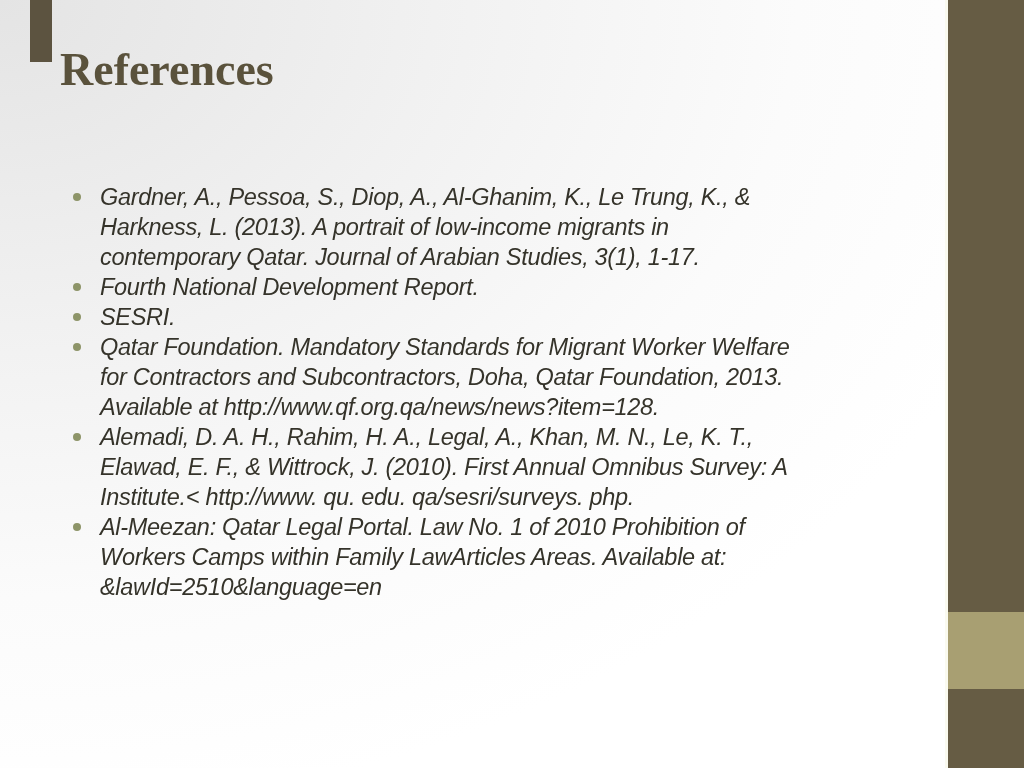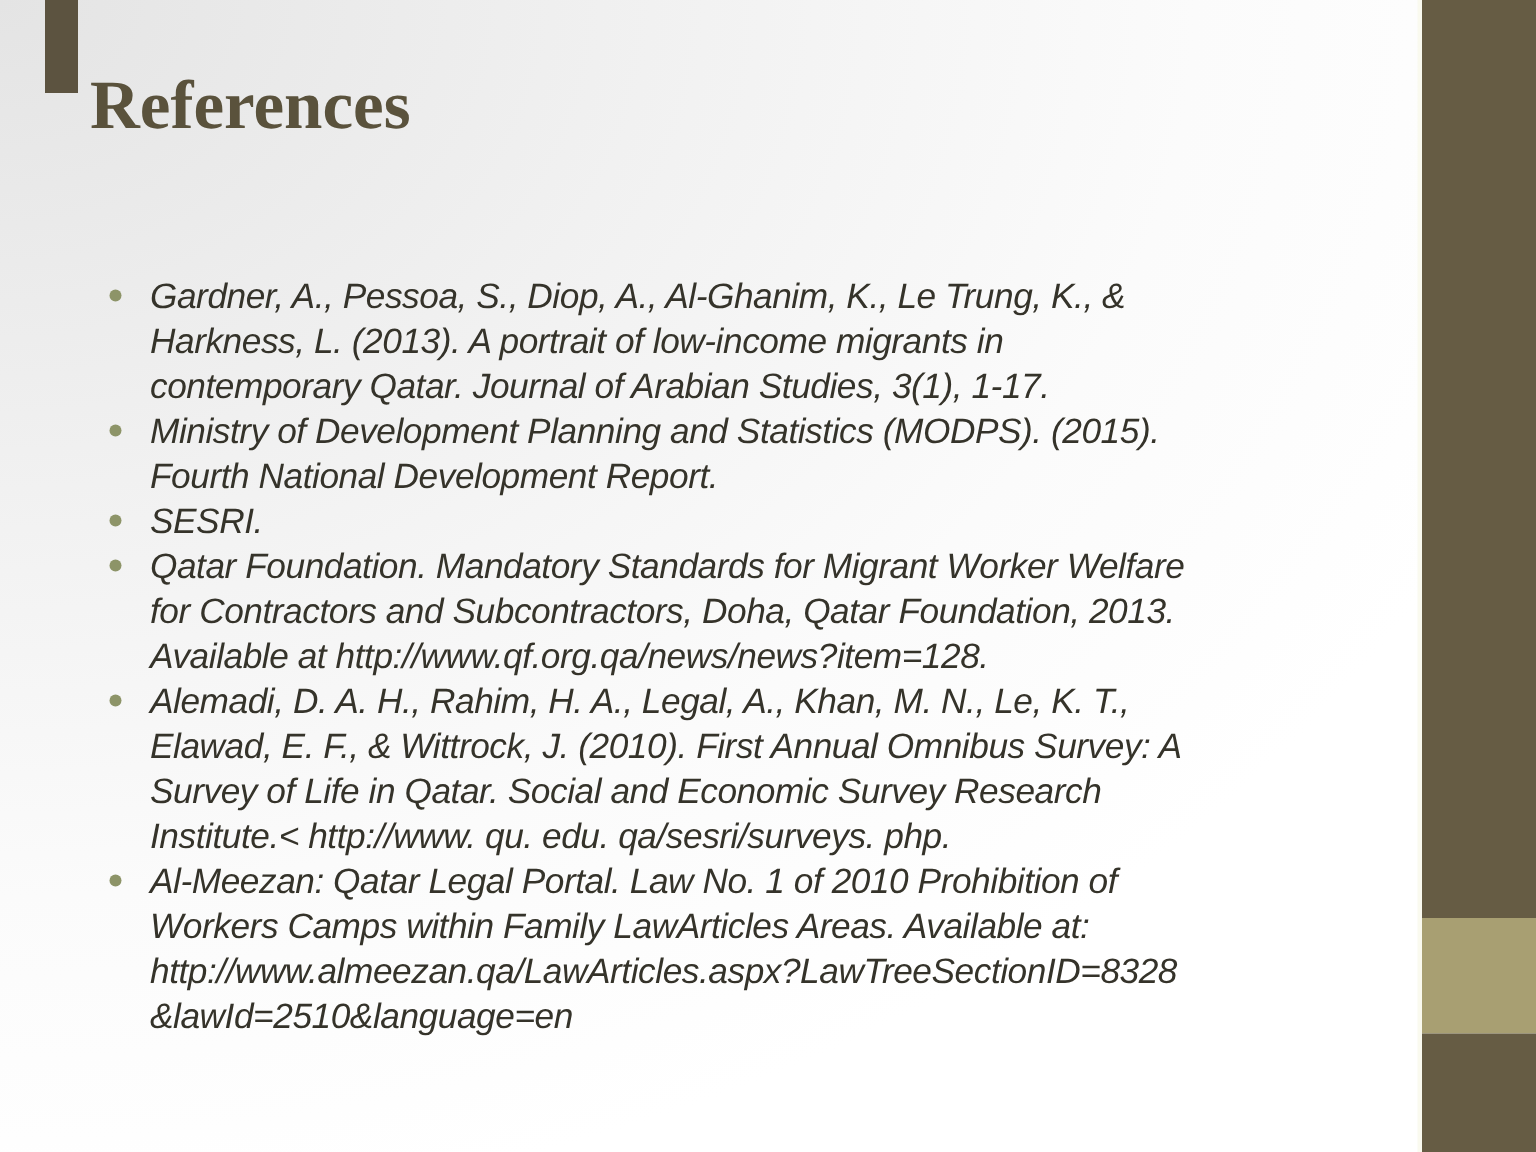--- a/index.html
+++ b/index.html
@@ -51,45 +51,42 @@
 
   <ul class="ref-list">
       <li class="ref-item">
         <span class="bullet-dot"></span>
         <span class="ref-line">Gardner, A., Pessoa, S., Diop, A., Al-Ghanim, K., Le Trung, K., &amp;</span>
         <span class="ref-line">Harkness, L. (2013). A portrait of low-income migrants in</span>
         <span class="ref-line">contemporary Qatar. Journal of Arabian Studies, 3(1), 1-17.</span>
       </li>
       <li class="ref-item">
         <span class="bullet-dot"></span>
-        <span class="ref-line">Ministry of Development Planning and Statistics (MODPS). (2015).</span>
         <span class="ref-line">Fourth National Development Report.</span>
       </li>
       <li class="ref-item">
         <span class="bullet-dot"></span>
         <span class="ref-line">SESRI.</span>
       </li>
       <li class="ref-item">
         <span class="bullet-dot"></span>
         <span class="ref-line">Qatar Foundation. Mandatory Standards for Migrant Worker Welfare</span>
         <span class="ref-line">for Contractors and Subcontractors, Doha, Qatar Foundation, 2013.</span>
         <span class="ref-line">Available at http://www.qf.org.qa/news/news?item=128.</span>
       </li>
       <li class="ref-item">
         <span class="bullet-dot"></span>
         <span class="ref-line">Alemadi, D. A. H., Rahim, H. A., Legal, A., Khan, M. N., Le, K. T.,</span>
         <span class="ref-line">Elawad, E. F., &amp; Wittrock, J. (2010). First Annual Omnibus Survey: A</span>
-        <span class="ref-line">Survey of Life in Qatar. Social and Economic Survey Research</span>
         <span class="ref-line">Institute.&lt; http://www. qu. edu. qa/sesri/surveys. php.</span>
       </li>
       <li class="ref-item">
         <span class="bullet-dot"></span>
         <span class="ref-line">Al-Meezan: Qatar Legal Portal. Law No. 1 of 2010 Prohibition of</span>
         <span class="ref-line">Workers Camps within Family LawArticles Areas. Available at:</span>
-        <span class="ref-line">http://www.almeezan.qa/LawArticles.aspx?LawTreeSectionID=8328</span>
         <span class="ref-line">&amp;lawId=2510&amp;language=en</span>
       </li>
     </ul>
 
   <div class="right-separator"></div>
   <div class="right-rail">
     <div class="rail-seg-top"></div>
     <div class="rail-seg-mid"></div>
     <div class="rail-seg-bottom"></div>
   </div>

